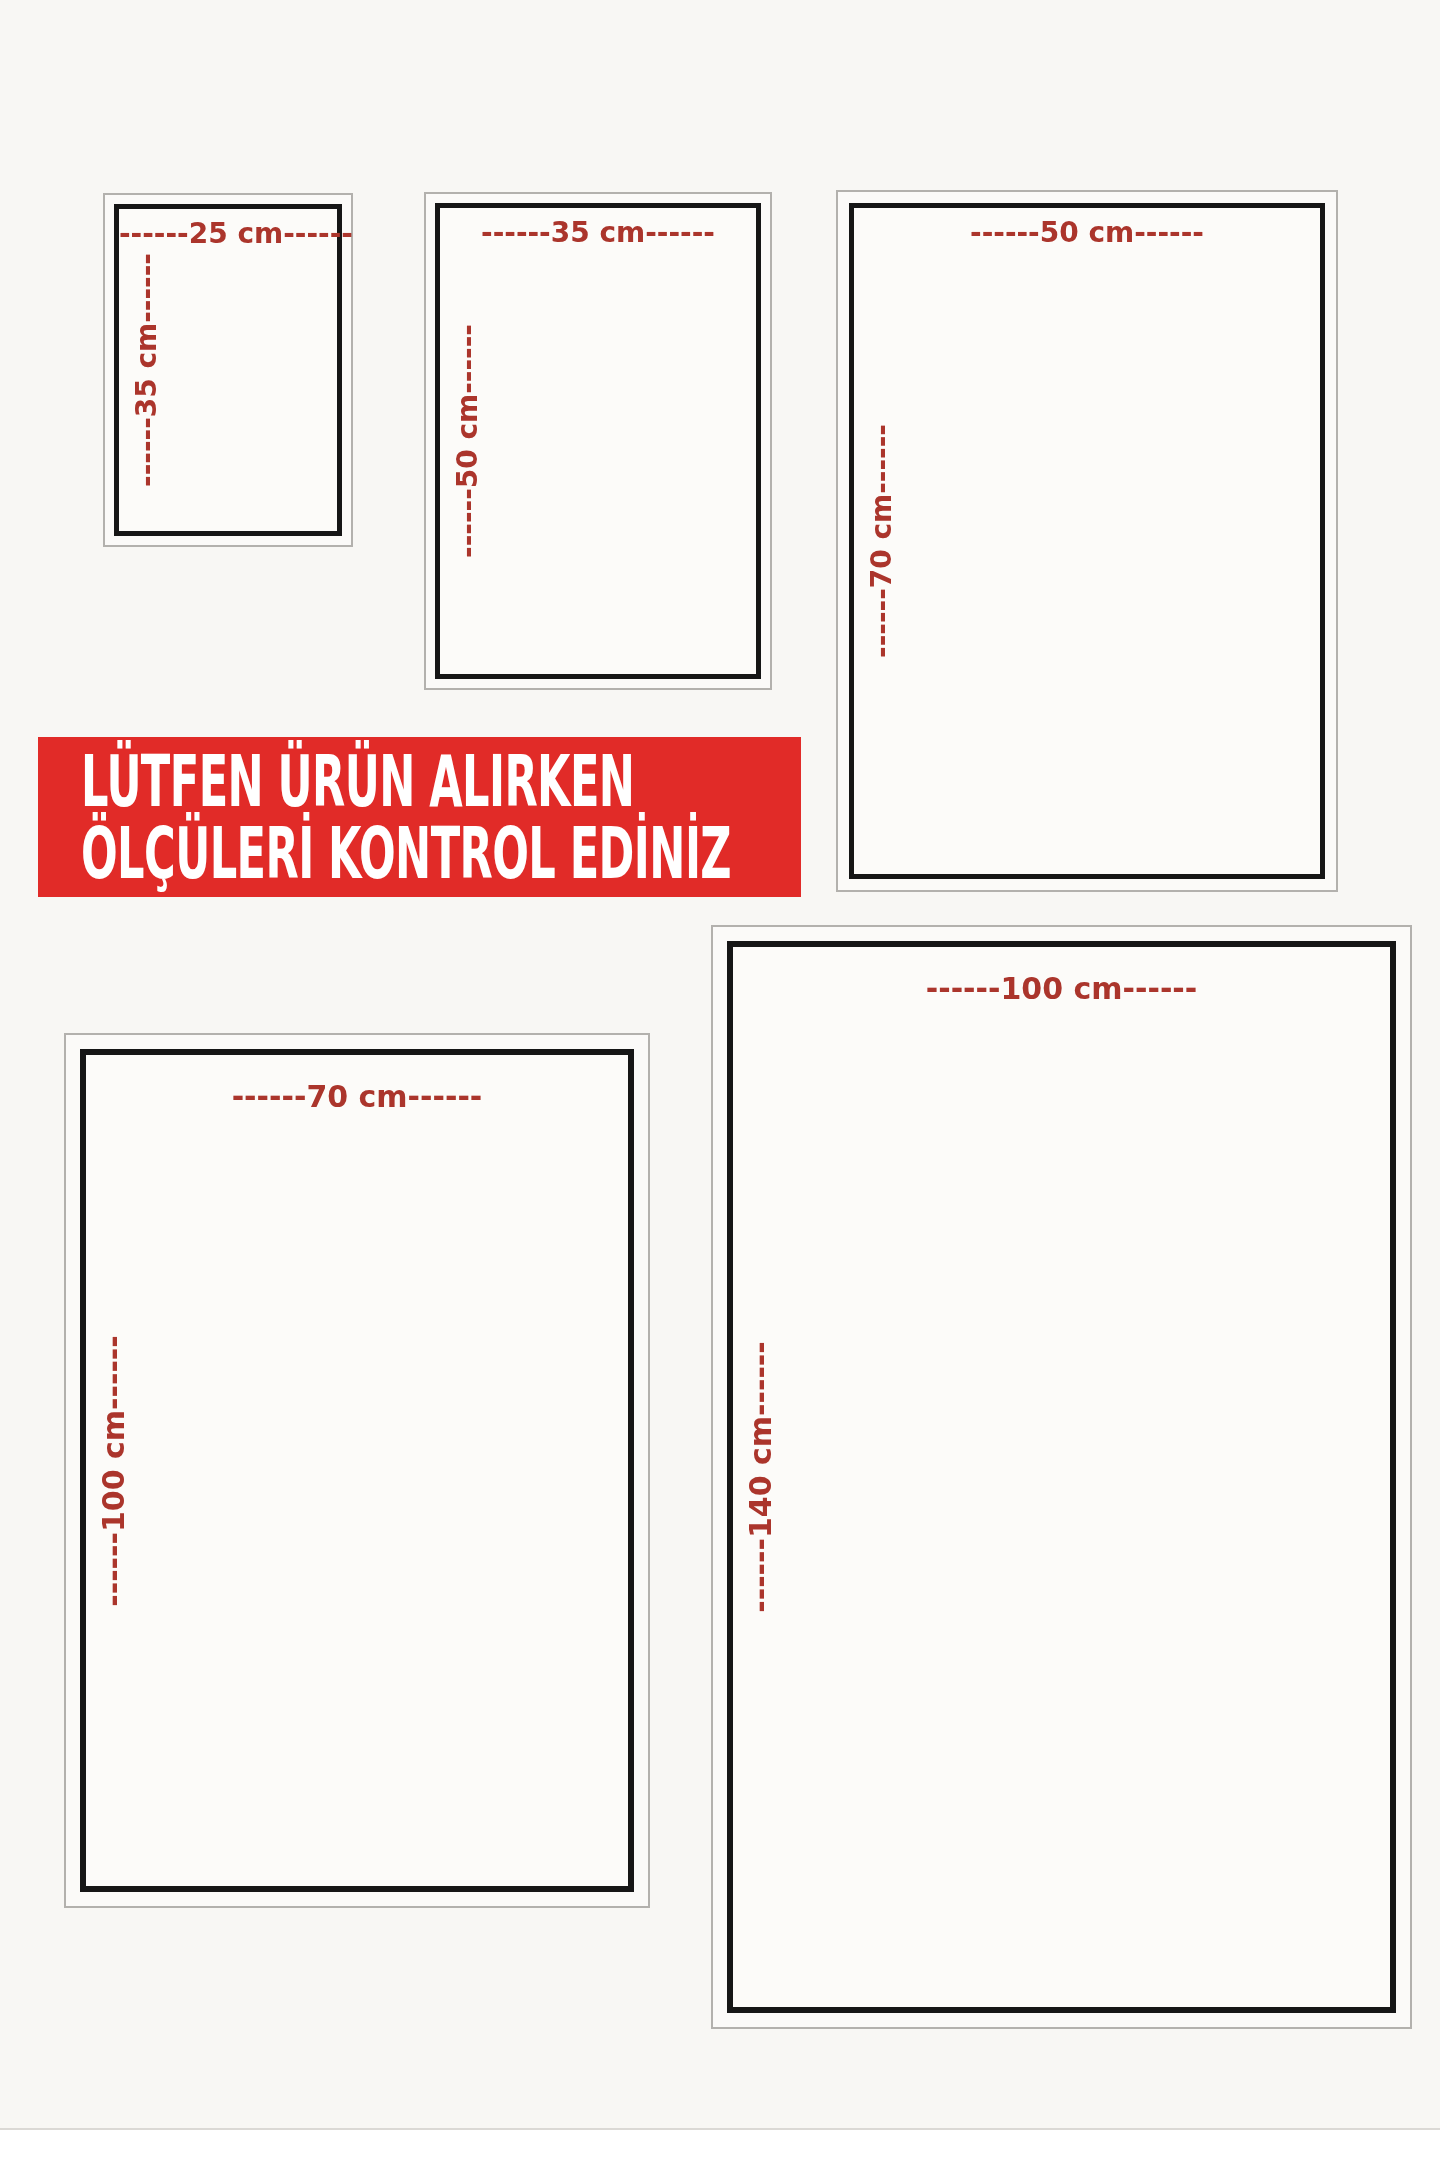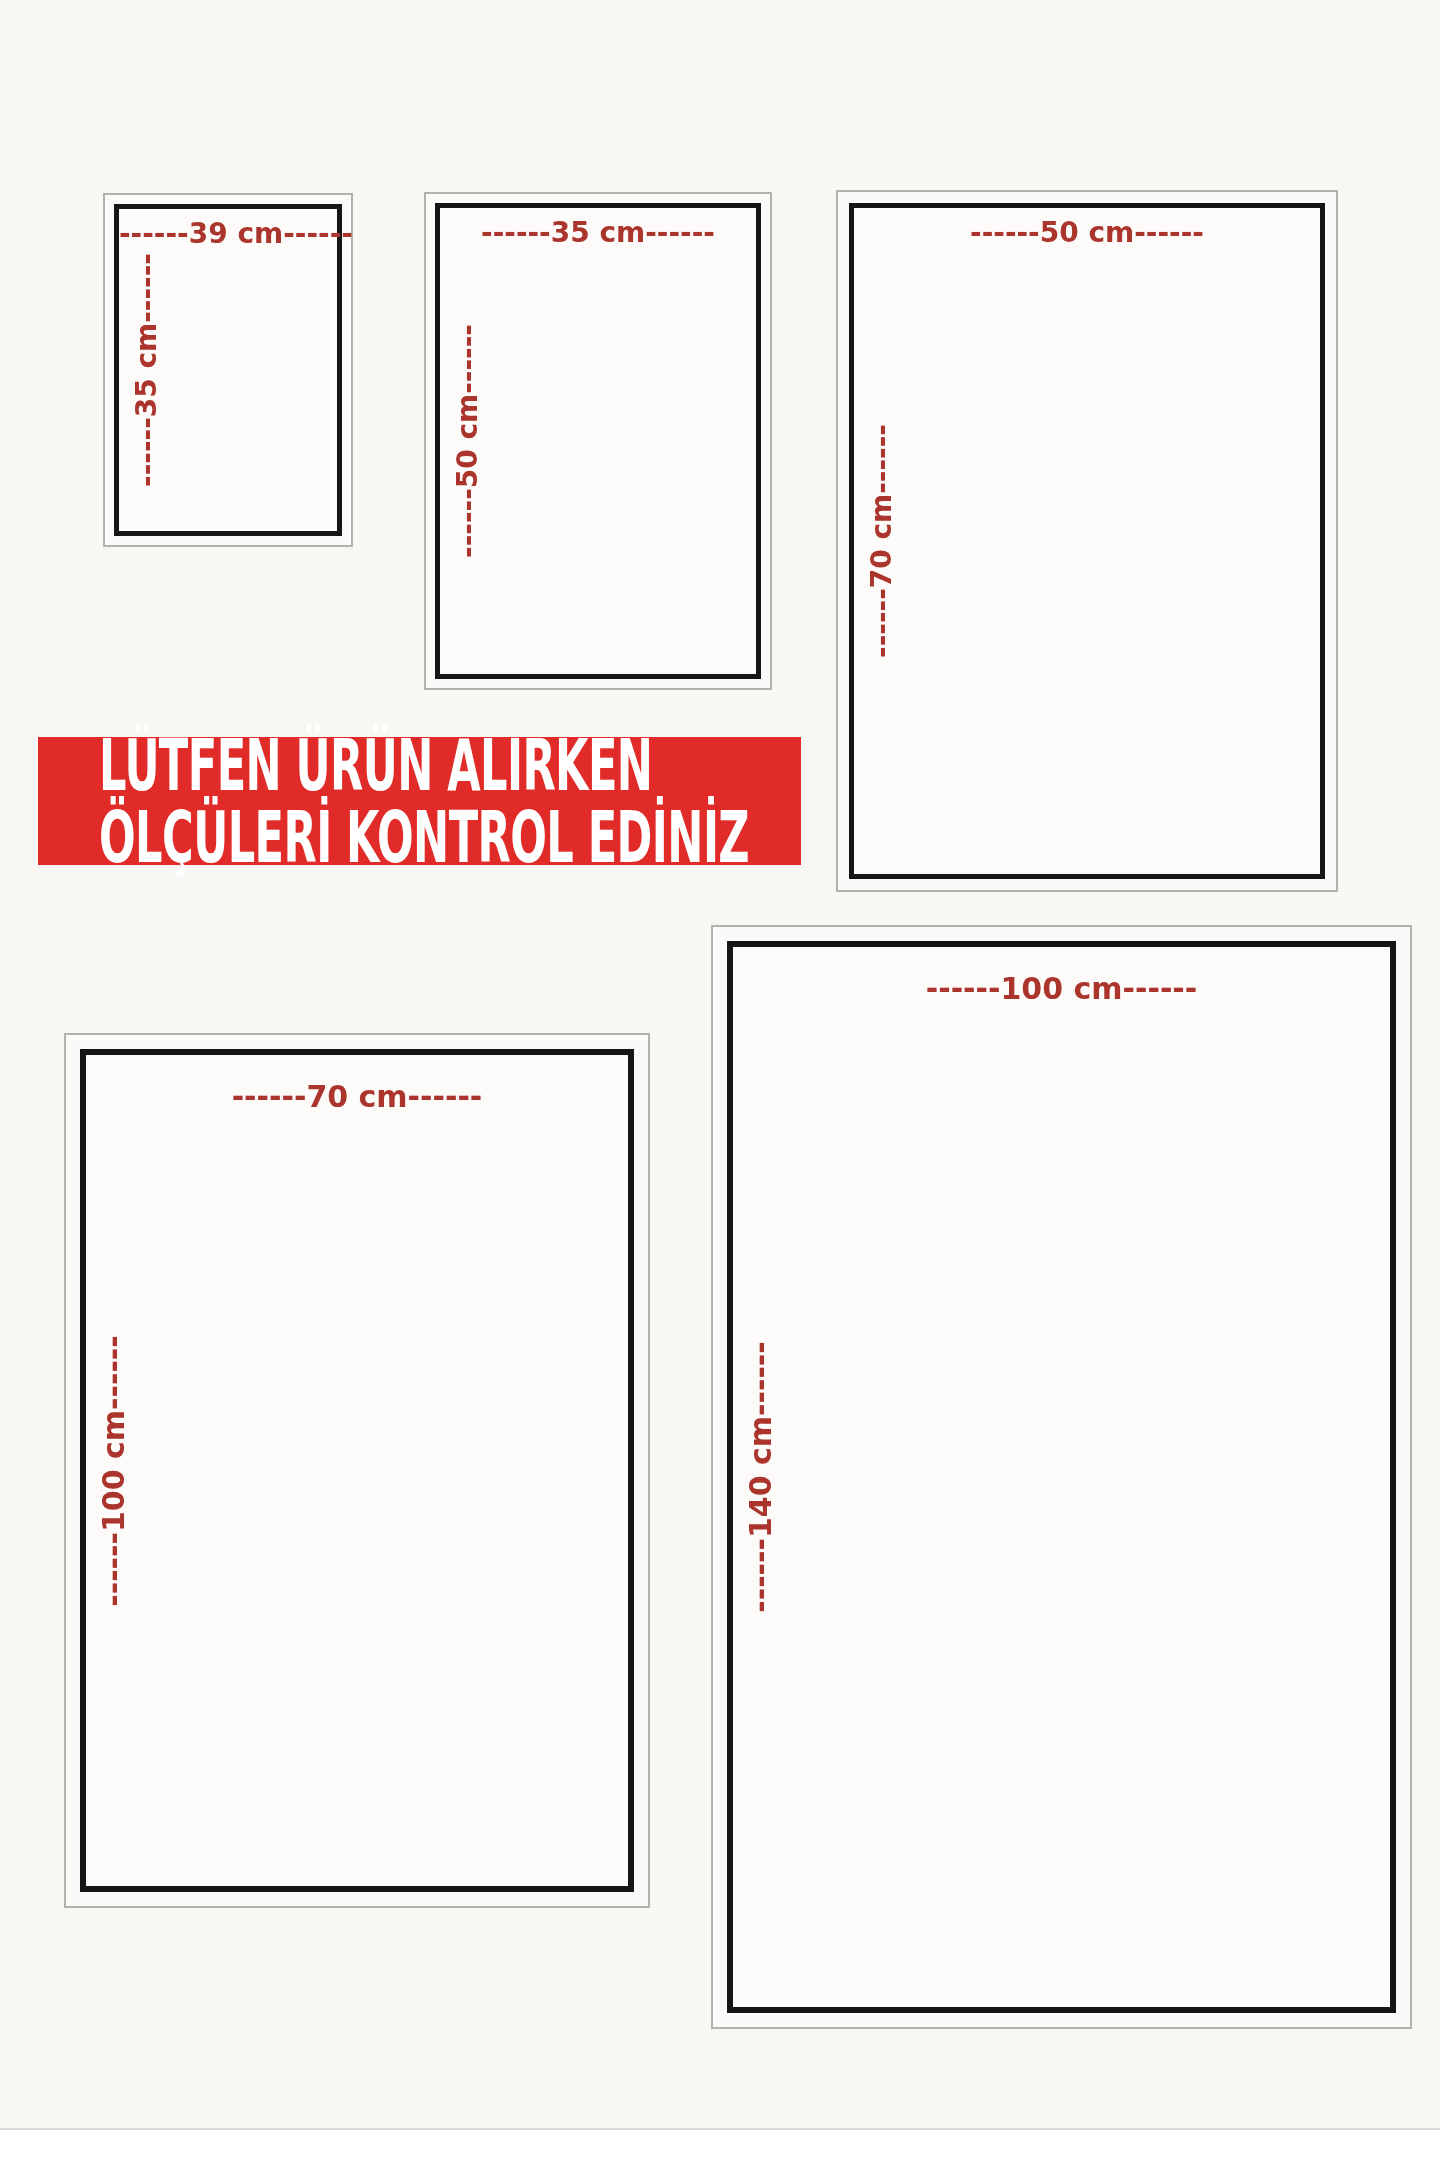--- a/index.html
+++ b/index.html
@@ -74,47 +74,47 @@
   .f3 { left: 836px; top: 190px;  width: 502px; height: 702px; padding: 11px; }
   .f4 { left: 64px;  top: 1033px; width: 586px; height: 875px; padding: 14px; }
   .f5 { left: 711px; top: 925px;  width: 701px; height: 1104px; padding: 14px; }
 
   
   .banner {
     position: absolute;
     left: 38px;
     top: 737px;
     width: 763px;
-    height: 128px;
+    height: 160px;
     background: var(--banner-bg, #e12b28);
     color: var(--banner-text, #ffffff);
     display: flex;
     flex-direction: column;
     justify-content: center;
-    padding-left: 61px;
+    padding-left: 43px;
     box-sizing: border-box;
   }
   .banner-line {
     font-size: 72px;
     font-weight: bold;
     line-height: 72px;
     white-space: nowrap;
     transform: scaleX(0.60);
     transform-origin: left center;
     letter-spacing: -1px;
   }
 </style>
 </head>
 <body>
 
 <div class="canvas">
 
   <div class="frame f1">
     <div class="frame-inner">
-      <div class="w-label">------39 cm------</div>
+      <div class="w-label">------25 cm------</div>
       <div class="h-label">------35 cm------</div>
     </div>
   </div>
 
   <div class="frame f2">
     <div class="frame-inner">
       <div class="w-label">------35 cm------</div>
       <div class="h-label">------50 cm------</div>
     </div>
   </div>

